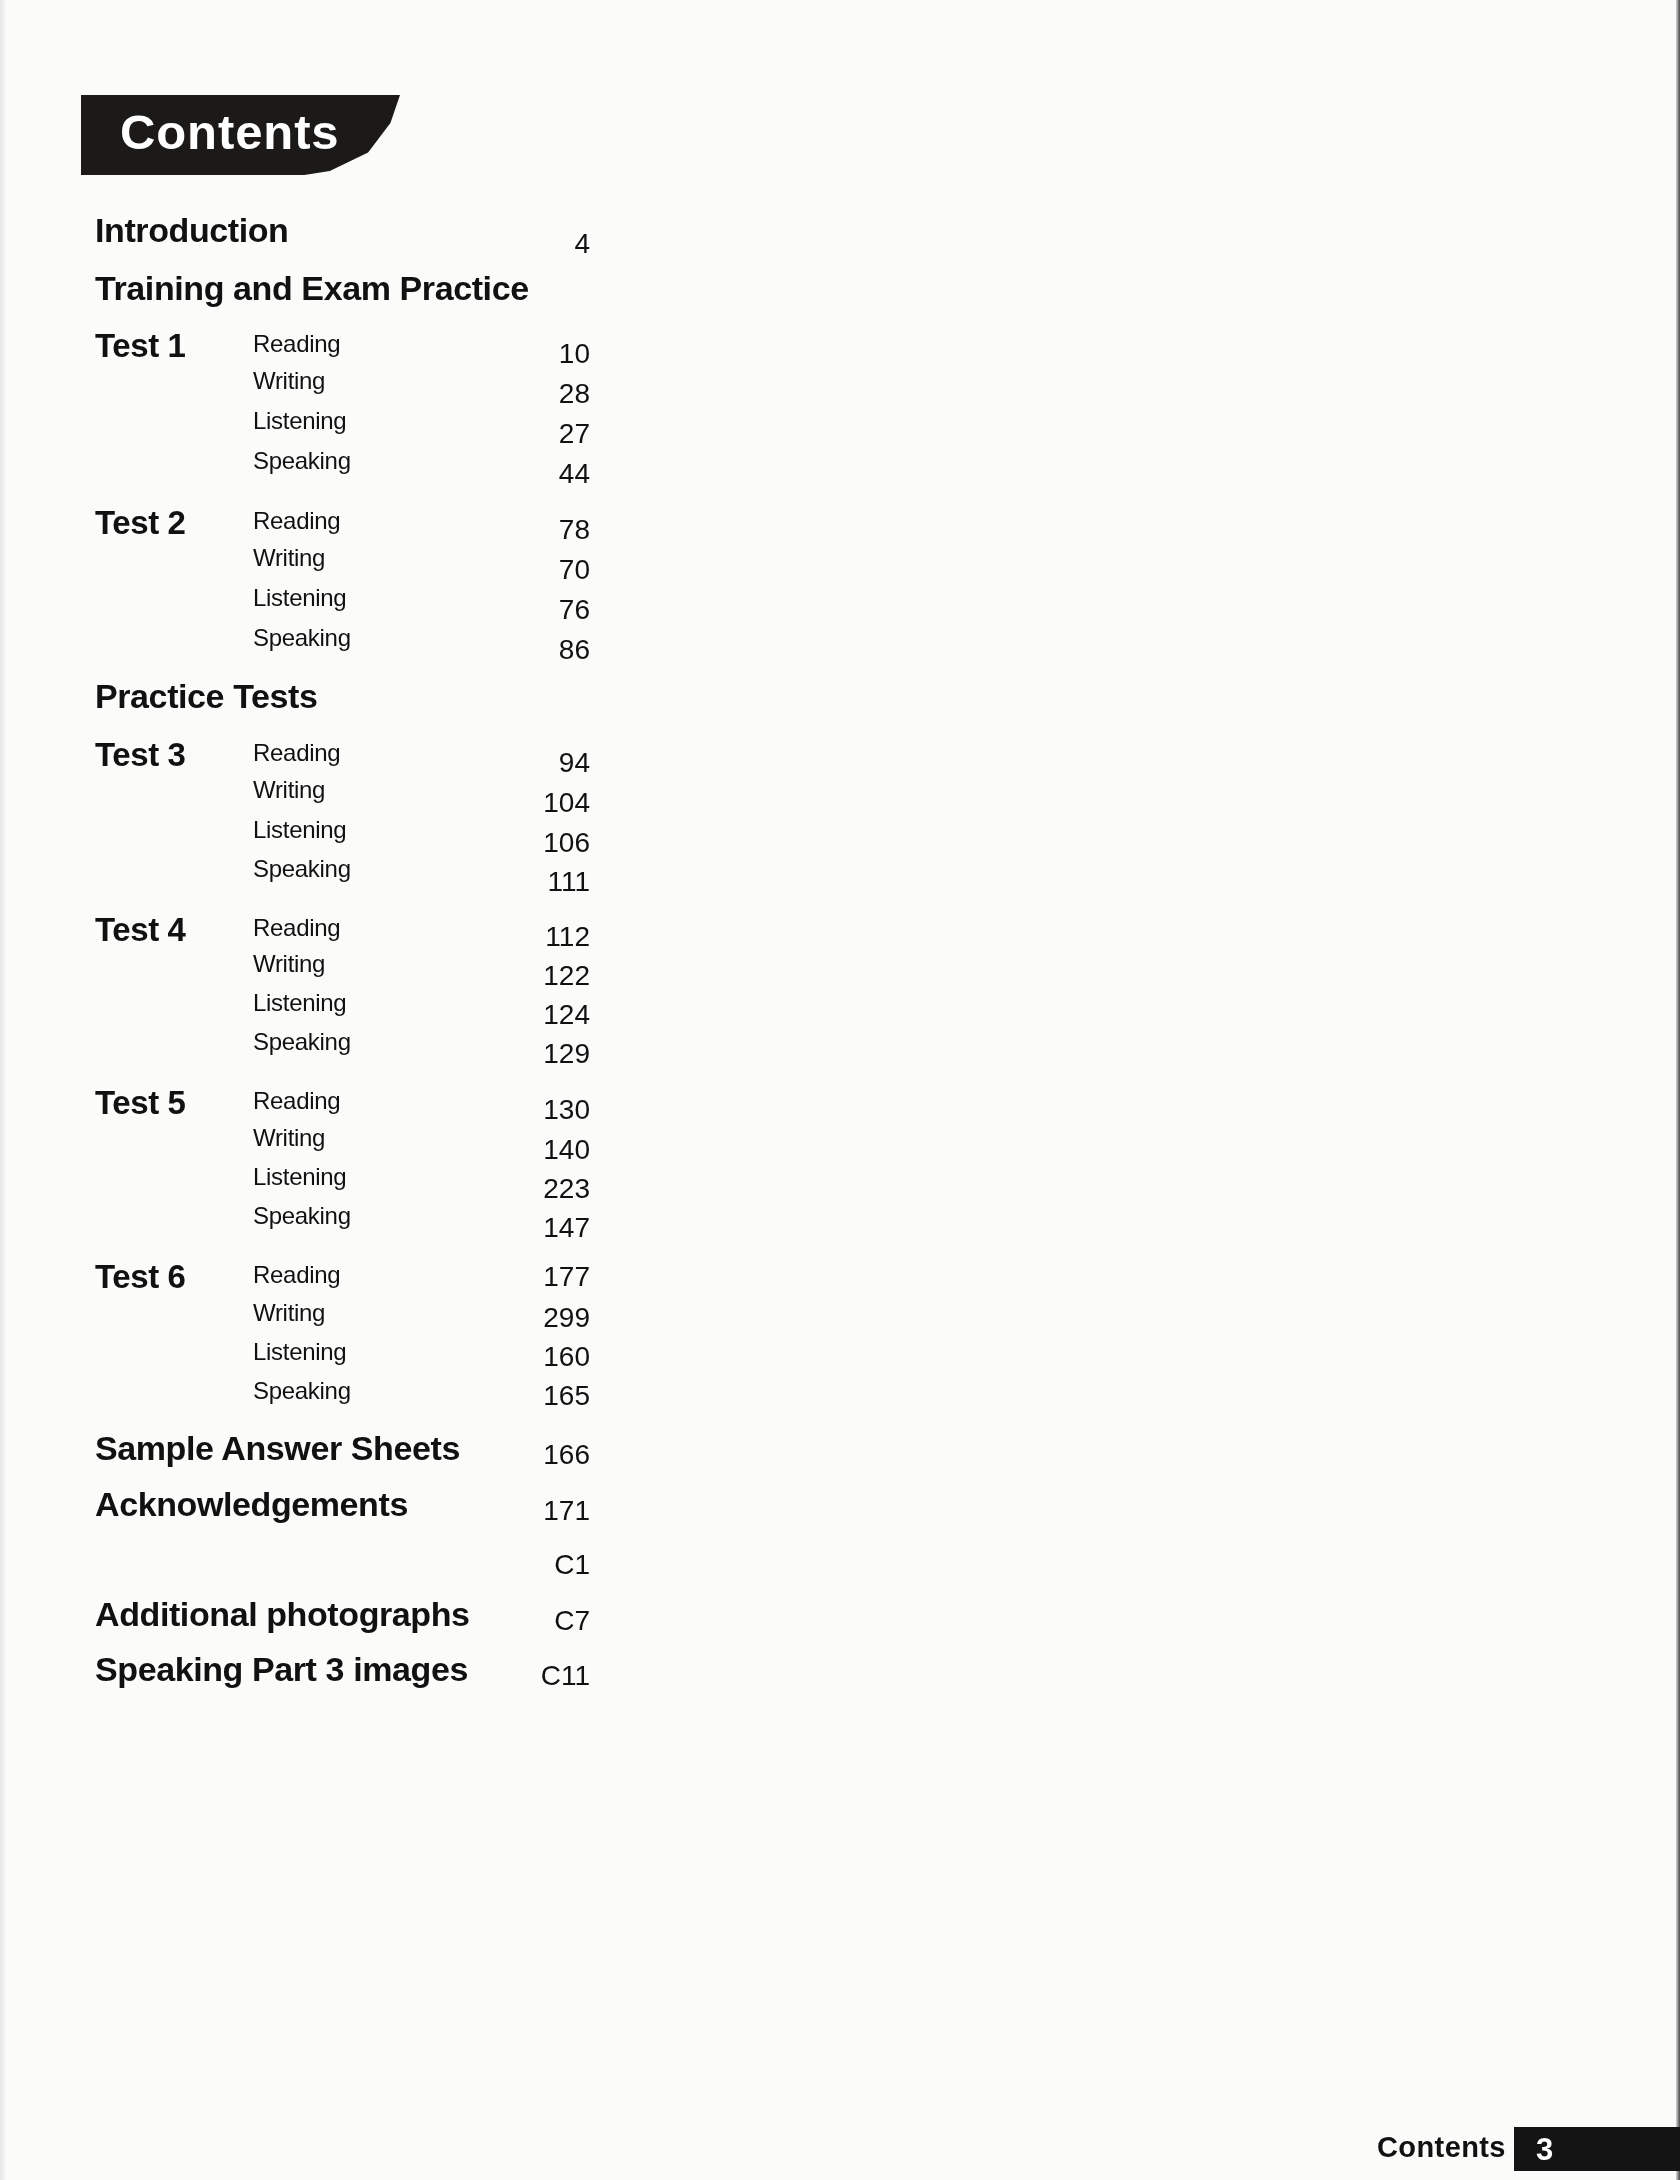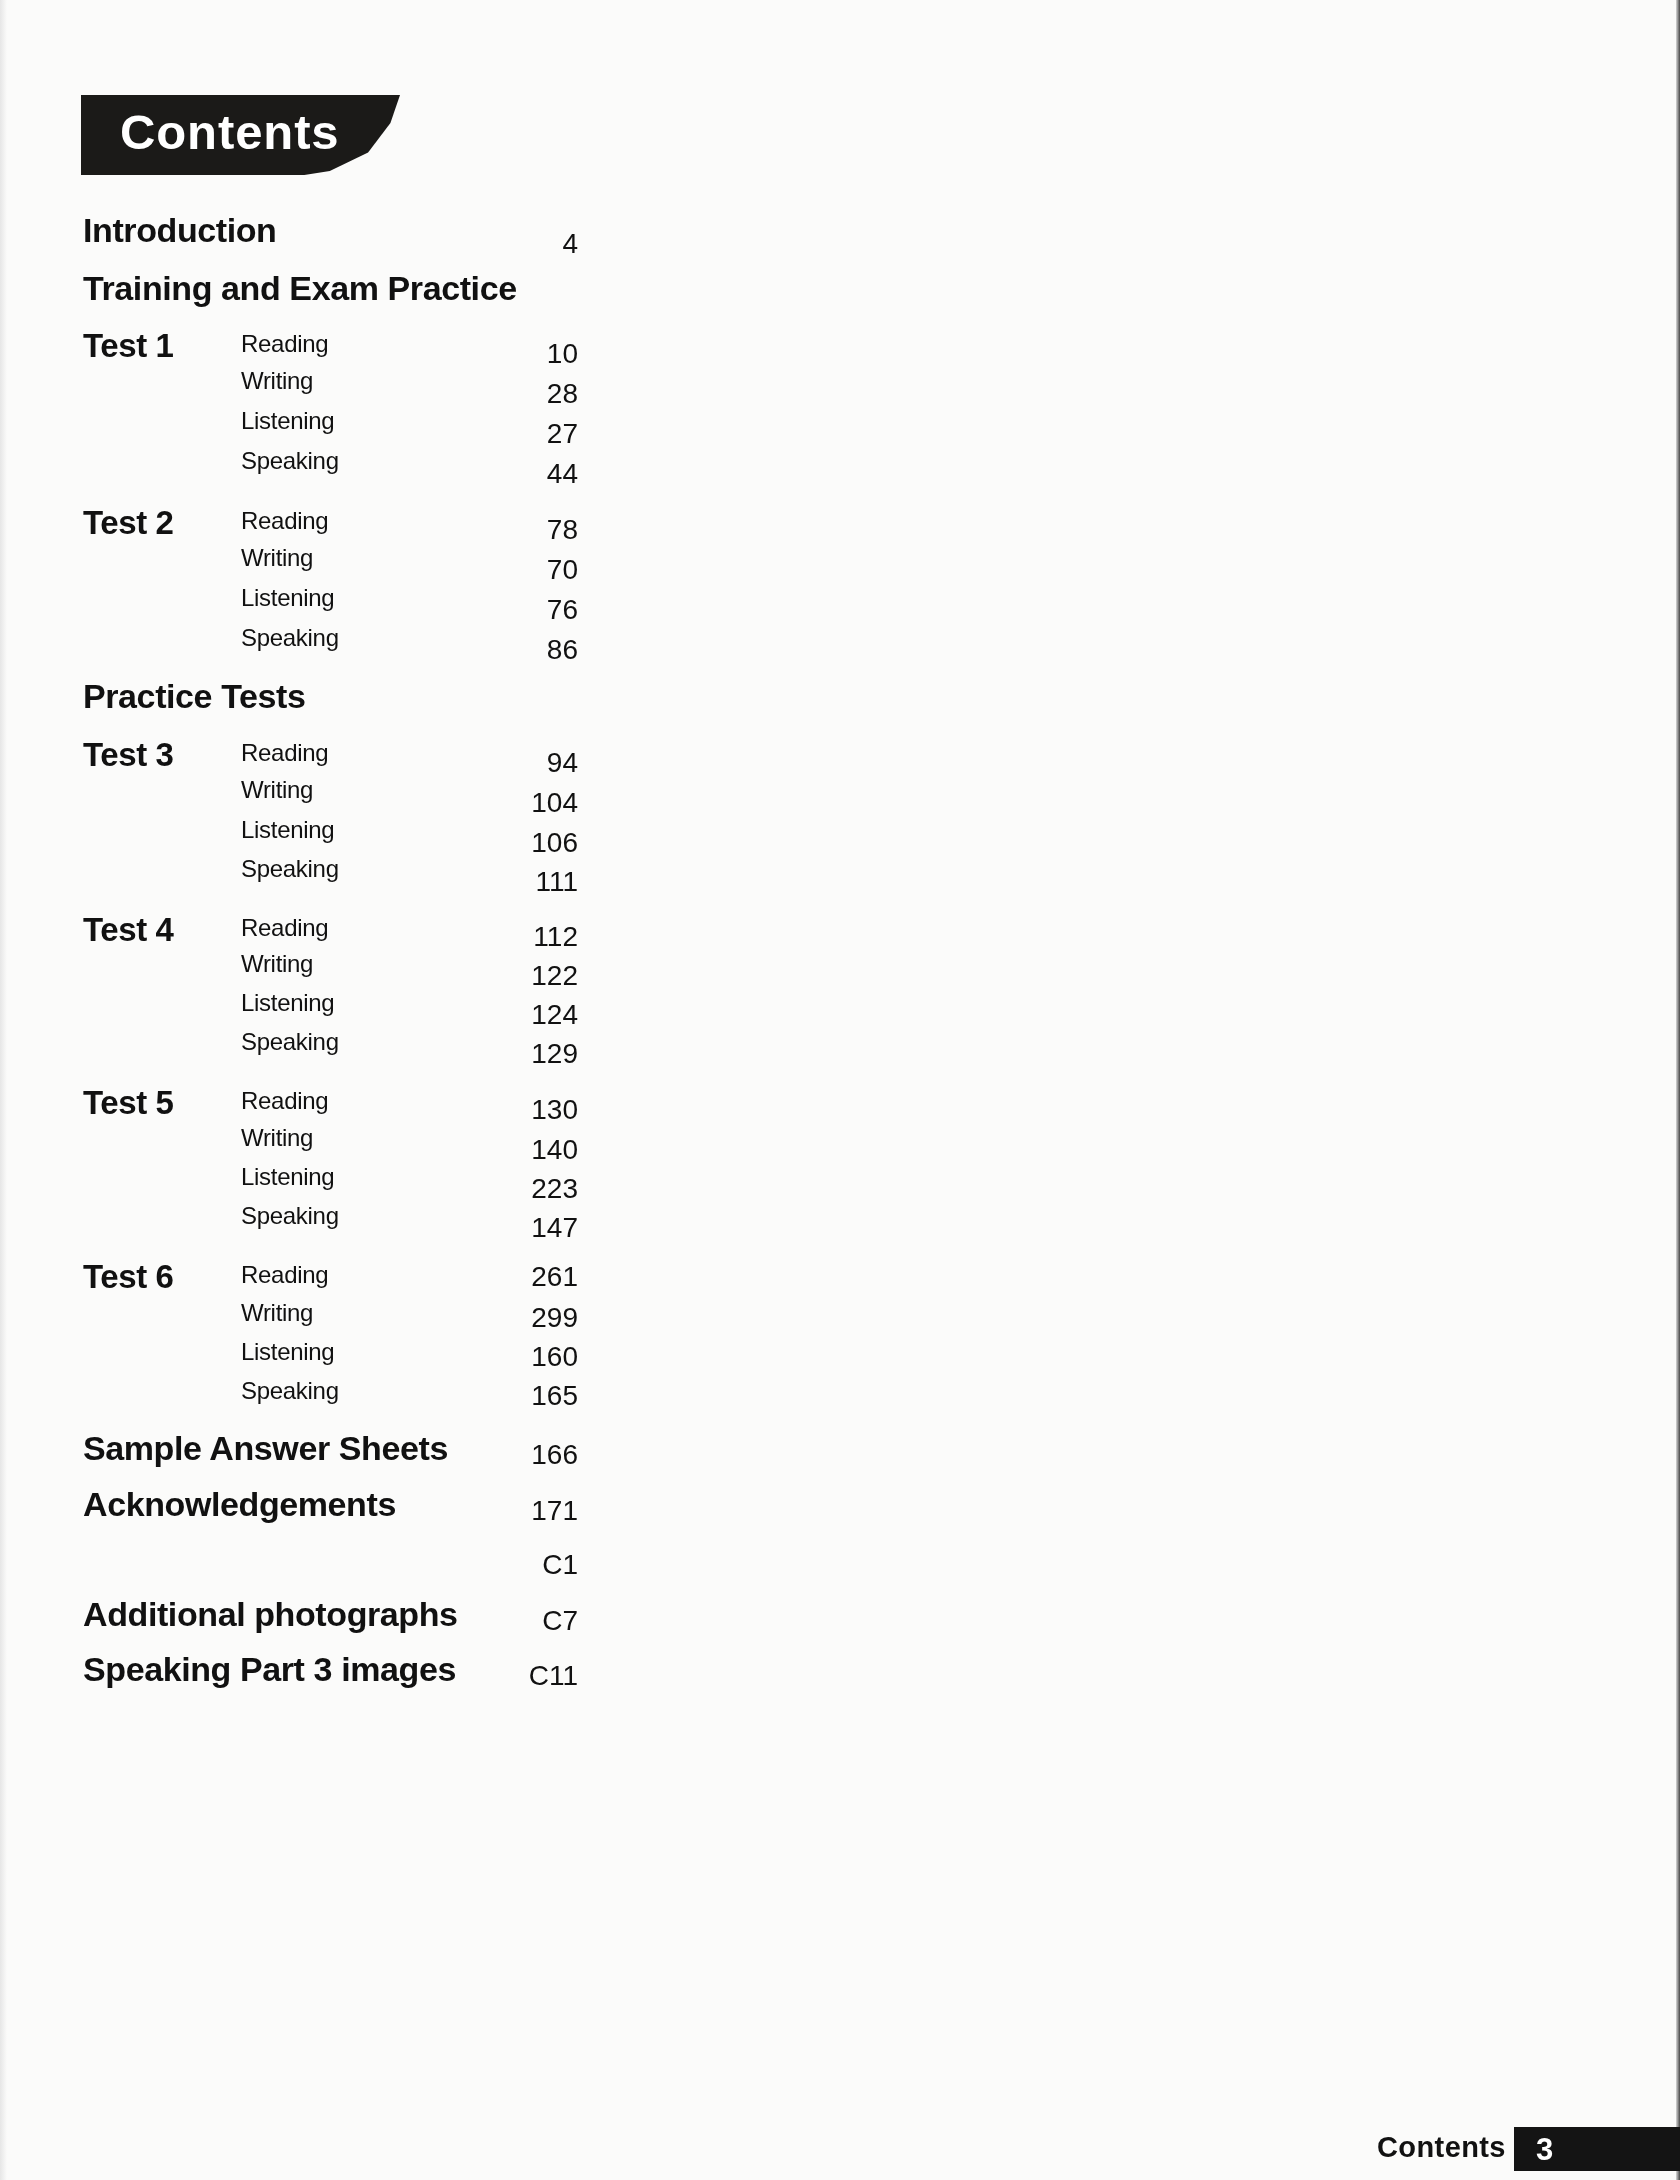--- a/index.html
+++ b/index.html
@@ -20,21 +20,21 @@
   .contents-banner {
     position: absolute; left: 81px; top: 95px; width: 319px; height: 80px;
     background: #1b1a18;
     clip-path: polygon(0 0, 100% 0, 97% 35%, 90% 72%, 78% 95%, 70% 100%, 0 100%);
   }
   .contents-banner span {
     position: absolute; left: 39px; top: 8.5px;
     color: #fff; font-weight: bold; font-size: 49px; letter-spacing: 0.9px;
   }
   .toc { position: absolute; left: 0; top: 0; width: 1681px; }
-  .row { position: absolute; left: 0; width: 1418px; height: 43px; }
+  .row { position: absolute; left: 12px; width: 1418px; height: 43px; }
   .main-title {
     position: absolute; left: 83px; font-weight: bold; font-size: 34px;
     white-space: nowrap; letter-spacing: -0.4px;
   }
   .test-label {
     position: absolute; left: 83px; font-weight: bold; font-size: 33px;
     white-space: nowrap; letter-spacing: -0.4px;
   }
   .sub-label {
     position: absolute; left: 241px; font-size: 24px; white-space: nowrap;
@@ -178,21 +178,21 @@
     <div class="row" style="top:1202px">
       <span class="sub-label">Speaking</span>
       <span class="page-num" style="top:10.2px">147</span>
     </div>
   </div>
 
   <div>
     <div class="row" style="top:1258px">
       <span class="test-label">Test 6</span>
       <span class="sub-label" style="top:2.6px">Reading</span>
-      <span class="page-num" style="top:2.6px">261</span>
+      <span class="page-num" style="top:2.6px">177</span>
     </div>
     <div class="row" style="top:1299px">
       <span class="sub-label">Writing</span>
       <span class="page-num" style="top:2.6px">299</span>
     </div>
     <div class="row" style="top:1338px">
       <span class="sub-label">Listening</span>
       <span class="page-num" style="top:2.6px">160</span>
     </div>
     <div class="row" style="top:1377px">

